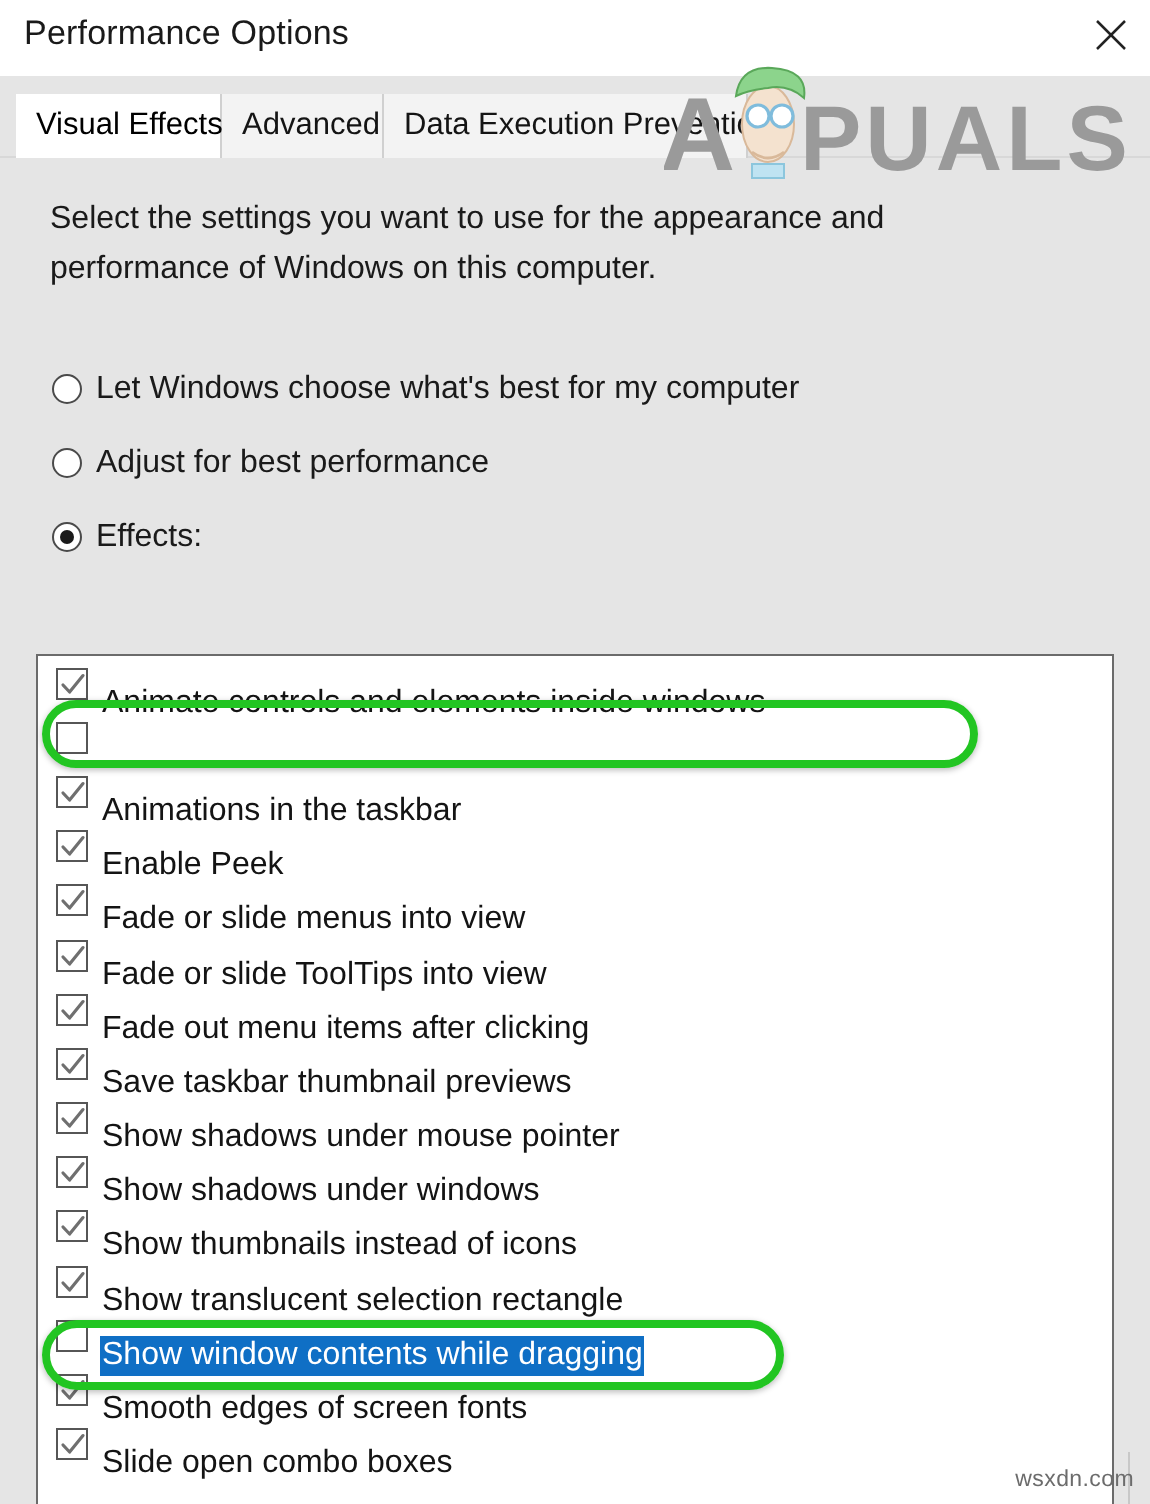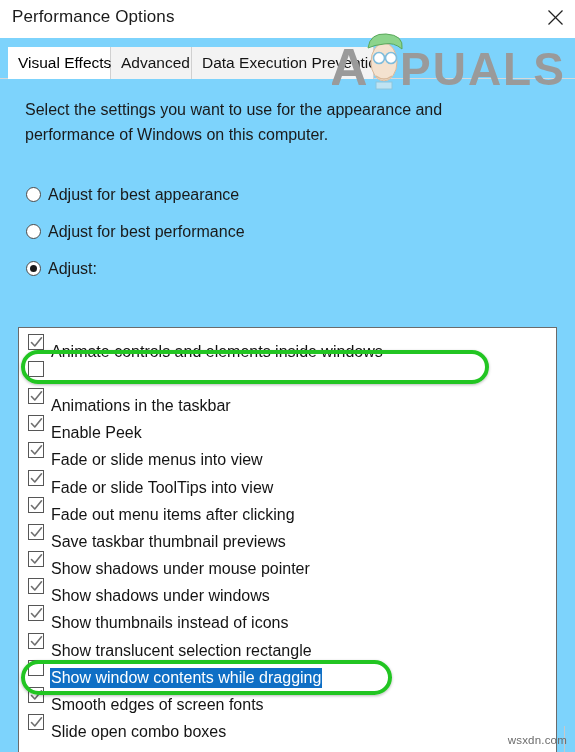--- a/index.html
+++ b/index.html
@@ -15,21 +15,21 @@
     position: relative;
     -webkit-font-smoothing: antialiased;
   }
 
   
   .window {
     position: absolute;
     left: 0; top: 0;
     width: 575px;
     height: 752px;
-    background: #7dd3fc;
+    background: #e5e5e5;
     box-sizing: border-box;
   }
 
   
   .titlebar {
     position: absolute;
     left: 0; top: 0;
     width: 575px;
     height: 38px;
     background: #ffffff;
@@ -301,34 +301,34 @@
         <path d="M14 44 Q22 50 30 44" fill="none" stroke="#d9b99a" stroke-width="1.4"></path>
         <rect x="14" y="50" width="16" height="7" fill="#bfe3f2" stroke="#8cc6dd" stroke-width="1"></rect>
       </g>
     </svg>
   </div>
 
   <div class="intro">Select the settings you want to use for the appearance and performance of Windows on this computer.</div>
 
   <div class="radio-group">
 
-
     <div class="radio-row">
       <span class="radio-mark"></span>
-      <span class="radio-label">Adjust for best appearance</span>
-    </div>
+      <span class="radio-label">Let Windows choose what's best for my computer</span>
+    </div>
+
 
     <div class="radio-row">
       <span class="radio-mark"></span>
       <span class="radio-label">Adjust for best performance</span>
     </div>
 
     <div class="radio-row">
       <span class="radio-mark checked"></span>
-      <span class="radio-label">Adjust:</span>
+      <span class="radio-label">Effects:</span>
     </div>
 
   </div>
 
   <div class="listbox">
     <div class="list-inner" id="list-inner">
         <div class="list-row">
           <span class="cb">
             <svg width="13" height="13" viewBox="0 0 13 13">
               <polyline points="1.5,6.5 4.8,10 11.5,1.8" fill="none" stroke="#6f6f6f" stroke-width="1.6" stroke-linecap="round" stroke-linejoin="round"></polyline>

